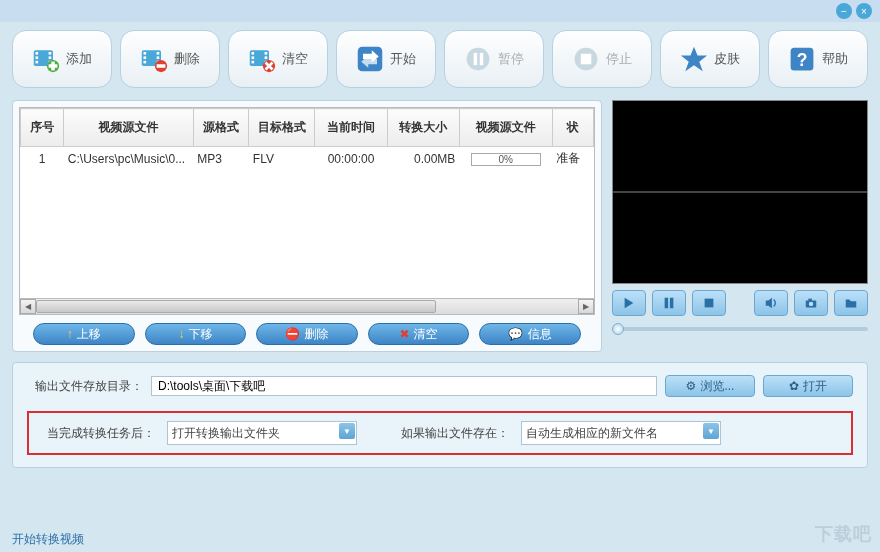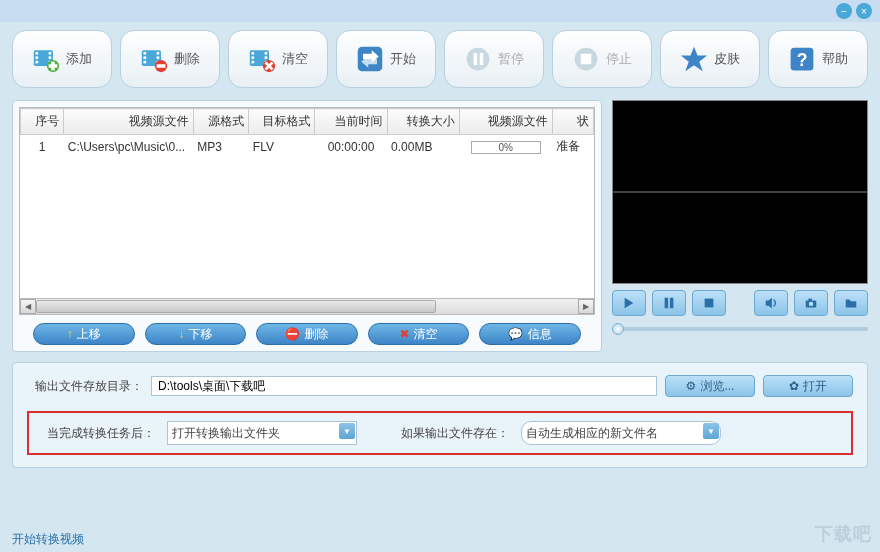--- a/index.html
+++ b/index.html
@@ -10,21 +10,21 @@
 .min { background: #4aa8d8; }
 .close { background: #4aa8d8; }
 .toolbar { display: flex; gap: 8px; padding: 8px 12px 6px; }
 .tbtn { flex: 1; height: 58px; background: linear-gradient(#fefefe,#e8f0f5); border: 1px solid #b8d0e0; border-radius: 14px; display: flex; align-items: center; justify-content: center; gap: 6px; font-size: 13px; color: #555; cursor: pointer; }
 .tbtn svg { width: 28px; height: 28px; }
 .main { display: flex; gap: 10px; padding: 6px 12px 4px; }
 .left { flex: 1; background: #f8fbfd; border: 1px solid #b8d0e0; border-radius: 4px; padding: 6px; }
 .right { width: 256px; display: flex; flex-direction: column; gap: 6px; }
 .table-wrap { height: 208px; background: #fff; border: 1px solid #bbb; overflow: hidden; position: relative; }
 table { width: 100%; border-collapse: collapse; font-size: 12px; }
-th { background: linear-gradient(#fcfcfc,#ececec); border: 1px solid #ccc; padding: 4px 4px; text-align: right; font-weight: normal; color: #333; white-space: nowrap; }
+th { background: linear-gradient(#fcfcfc,#ececec); border: 1px solid #ccc; padding: 10px 4px; text-align: center; font-weight: bold; color: #333; white-space: nowrap; }
 td { padding: 3px 4px; color: #333; white-space: nowrap; overflow: hidden; text-overflow: ellipsis; }
 .hscroll { position: absolute; bottom: 0; left: 0; right: 0; height: 16px; background: linear-gradient(#f0f0f0,#dcdcdc); border-top: 1px solid #bbb; display: flex; }
 .hscroll .arrow { width: 16px; background: linear-gradient(#f4f4f4,#d8d8d8); border: 1px solid #aaa; display: flex; align-items: center; justify-content: center; font-size: 8px; color: #666; }
 .hscroll .thumb { margin: 1px 0; width: 400px; background: linear-gradient(#eaeaea,#c8c8c8); border: 1px solid #aaa; border-radius: 2px; }
 .hscroll .track { flex: 1; }
 .btnrow { display: flex; gap: 10px; margin-top: 8px; padding: 0 14px; }
 .pill { flex: 1; height: 22px; background: linear-gradient(#6fb6e8,#3d85c6); border: 1px solid #2a6fa8; border-radius: 11px; color: #fff; font-size: 12px; display: flex; align-items: center; justify-content: center; gap: 4px; cursor: pointer; }
 .preview { height: 184px; background: #000; border: 1px solid #888; display: flex; flex-direction: column; }
 .preview .top { flex: 1; border-bottom: 2px solid #444; }
 .preview .bot { flex: 1; }
@@ -38,21 +38,21 @@
 .bottom { margin: 6px 12px 4px; border: 1px solid #b8d0e0; border-radius: 4px; padding: 12px 14px 12px; background: #e8f3fa; position: relative; }
 .row1 { display: flex; align-items: center; gap: 8px; font-size: 12px; color: #444; margin-bottom: 14px; }
 .row1 .label { width: 116px; text-align: right; }
 .row1 input { flex: 1; height: 20px; border: 1px solid #adc4d6; background: #fff; padding: 0 6px; font-size: 12px; }
 .sbtn { width: 90px; height: 22px; background: linear-gradient(#bce0f8,#8cc4e8); border: 1px solid #6ba8d0; border-radius: 4px; font-size: 12px; color: #2a5f88; display: flex; align-items: center; justify-content: center; gap: 4px; cursor: pointer; }
 .redbox { border: 2px solid #d83030; padding: 8px 10px; display: flex; align-items: center; gap: 12px; font-size: 12px; color: #444; }
 .redbox .label { width: 116px; text-align: right; }
 .combo { position: relative; height: 24px; border: 1px solid #adc4d6; background: #fff; display: flex; align-items: center; padding: 0 4px; font-size: 12px; }
 .combo .dd { position: absolute; right: 1px; top: 1px; width: 16px; height: 16px; background: linear-gradient(#8cc4e8,#5fa4d4); border-radius: 2px; display: flex; align-items: center; justify-content: center; color: #fff; font-size: 8px; }
 .combo1 { width: 190px; }
-.combo2 { width: 200px; border-radius: 10px; }
+.combo2 { width: 200px; }
 .link { position: absolute; left: 12px; bottom: 4px; font-size: 12px; color: #2a6fa8; cursor: pointer; }
 .watermark { position: absolute; right: 8px; bottom: 6px; font-size: 18px; color: rgba(120,140,150,0.25); font-weight: bold; letter-spacing: 1px; pointer-events:none;}
 .progressbar { display:inline-block; width:70px; height:13px; border:1px solid #aaa; background:#fff; text-align:center; font-size:10px; line-height:11px; color:#555;}
 </style>
 </head>
 <body>
 
 <div class="titlebar">
   <div class="spacer"></div>
   <div class="wbtn min">−</div>
@@ -167,21 +167,21 @@
           <th>状</th>
         </tr>
           </thead>
         <tbody>
             <tr>
           <td style="text-align:center">1</td>
           <td>C:\Users\pc\Music\0...</td>
           <td>MP3</td>
           <td>FLV</td>
           <td style="text-align:center">00:00:00</td>
-          <td style="text-align:left">0.00MB</td>
+          <td style="text-align:right">0.00MB</td>
           <td style="text-align:center"><span class="progressbar">0%</span></td>
           <td>准备</td>
         </tr>
           </tbody>
       </table>
       <div class="hscroll">
         <div class="arrow">◀</div>
         <div class="thumb"></div>
         <div class="track"></div>
         <div class="arrow">▶</div>

